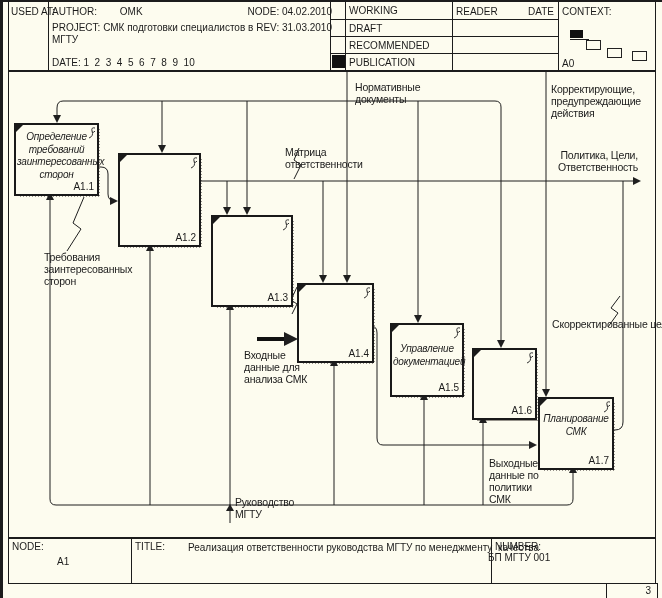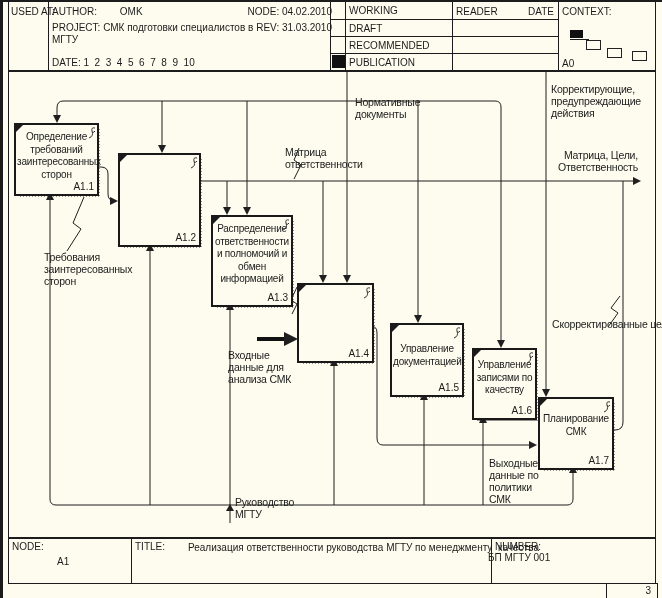--- a/index.html
+++ b/index.html
@@ -10,21 +10,21 @@
   }
   .abs{position:absolute;}
   .line{position:absolute;background:#1c1c1c;}
   .hdr{position:absolute;font-size:10px;line-height:12px;letter-spacing:0;}
   .pre{white-space:pre;}
   .shadow{position:absolute;background-image:radial-gradient(circle,#96928a 1px,transparent 1.2px);background-size:3px 3px;}
   .proc{
     position:absolute;border:2px solid #191919;background:#fdfcef;
     font-size:10px;line-height:12.5px;text-align:center;letter-spacing:-0.2px;
   }
-  .ptext{padding:6px 1px 0 1px;}
+  .ptext{padding:6px 1px 0 1px;font-style:italic;}
   .pid{position:absolute;right:3px;bottom:1px;font-size:10px;letter-spacing:0;}
   .fold{position:absolute;left:-1px;top:-1px;width:0;height:0;
         border-top:9px solid #1a1a1a;border-right:9px solid transparent;}
   .curl{position:absolute;right:1px;top:1px;}
   .flabel{position:absolute;font-size:10.5px;line-height:12px;letter-spacing:-0.2px;}
   svg.wires{position:absolute;left:0;top:0;}
   .thumb{position:absolute;border:1px solid #222;background:#fdfcef;}
 </style>
 </head>
 <body>
@@ -171,21 +171,20 @@
   <svg class="curl" width="9" height="13" viewBox="0 0 9 13">
       <path d="M2 12 Q7 10 5 5 Q4 1 8 2 M5 6 Q7 7 8 5" fill="none" stroke="#333" stroke-width="1"></path>
     </svg>
   <span class="pid">A1.2</span>
 </div>
 <div class="proc" style="left:211px;top:215px;width:78px;height:88px">
   <span class="fold"></span>
   <svg class="curl" width="9" height="13" viewBox="0 0 9 13">
       <path d="M2 12 Q7 10 5 5 Q4 1 8 2 M5 6 Q7 7 8 5" fill="none" stroke="#333" stroke-width="1"></path>
     </svg>
-  <div class="ptext">Распределение ответственности и полномочий и обмен информацией</div>
   <span class="pid">A1.3</span>
 </div>
 <div class="proc" style="left:297px;top:283px;width:73px;height:76px">
   <span class="fold"></span>
   <svg class="curl" width="9" height="13" viewBox="0 0 9 13">
       <path d="M2 12 Q7 10 5 5 Q4 1 8 2 M5 6 Q7 7 8 5" fill="none" stroke="#333" stroke-width="1"></path>
     </svg>
   <span class="pid">A1.4</span>
 </div>
 <div class="proc" style="left:390px;top:323px;width:70px;height:70px">
@@ -194,38 +193,37 @@
       <path d="M2 12 Q7 10 5 5 Q4 1 8 2 M5 6 Q7 7 8 5" fill="none" stroke="#333" stroke-width="1"></path>
     </svg>
   <div class="ptext" style="padding-top:18px">Управление документацией</div>
   <span class="pid">A1.5</span>
 </div>
 <div class="proc" style="left:472px;top:348px;width:61px;height:68px">
   <span class="fold"></span>
   <svg class="curl" width="9" height="13" viewBox="0 0 9 13">
       <path d="M2 12 Q7 10 5 5 Q4 1 8 2 M5 6 Q7 7 8 5" fill="none" stroke="#333" stroke-width="1"></path>
     </svg>
-  <div class="ptext" style="padding-top:9px">Управление записями по качеству</div>
   <span class="pid">A1.6</span>
 </div>
 <div class="proc" style="left:538px;top:397px;width:72px;height:69px">
   <span class="fold"></span>
   <svg class="curl" width="9" height="13" viewBox="0 0 9 13">
       <path d="M2 12 Q7 10 5 5 Q4 1 8 2 M5 6 Q7 7 8 5" fill="none" stroke="#333" stroke-width="1"></path>
     </svg>
   <div class="ptext" style="padding-top:14px">Планирование СМК</div>
   <span class="pid">A1.7</span>
 </div>
 
-<div class="flabel" style="left:355px;top:96px;width:84px">Нормативные документы</div>
+<div class="flabel" style="left:355px;top:81px;width:84px">Нормативные документы</div>
 <div class="flabel" style="left:551px;top:83px;width:98px">Корректирующие, предупреждающие действия</div>
-<div class="flabel" style="left:548px;top:149px;width:90px;text-align:right">Матрица, Цели, Ответственность</div>
+<div class="flabel" style="left:548px;top:149px;width:90px;text-align:right">Политика, Цели, Ответственность</div>
 <div class="flabel" style="left:285px;top:146px;width:100px">Матрица ответственности</div>
 <div class="flabel" style="left:44px;top:251px;width:112px">Требования заинтересованных сторон</div>
-<div class="flabel" style="left:228px;top:349px;width:74px">Входные данные для анализа СМК</div>
+<div class="flabel" style="left:244px;top:349px;width:74px">Входные данные для анализа СМК</div>
 <div class="flabel" style="left:552px;top:318px;width:122px">Скорректированные цели</div>
 <div class="flabel" style="left:489px;top:457px;width:66px">Выходные данные по политики СМК</div>
 <div class="flabel" style="left:235px;top:496px;width:80px">Руководство МГТУ</div>
 
 <div class="line" style="left:131px;top:538px;width:1px;height:45px"></div>
 <div class="line" style="left:491px;top:538px;width:1px;height:45px"></div>
 <div class="hdr" style="left:12px;top:541px">NODE:</div>
 <div class="hdr" style="left:57px;top:556px">A1</div>
 <div class="hdr" style="left:135px;top:541px">TITLE:</div>
 <div class="hdr pre" style="left:188px;top:542px">Реализация ответственности руководства МГТУ по менеджменту  качества</div>

